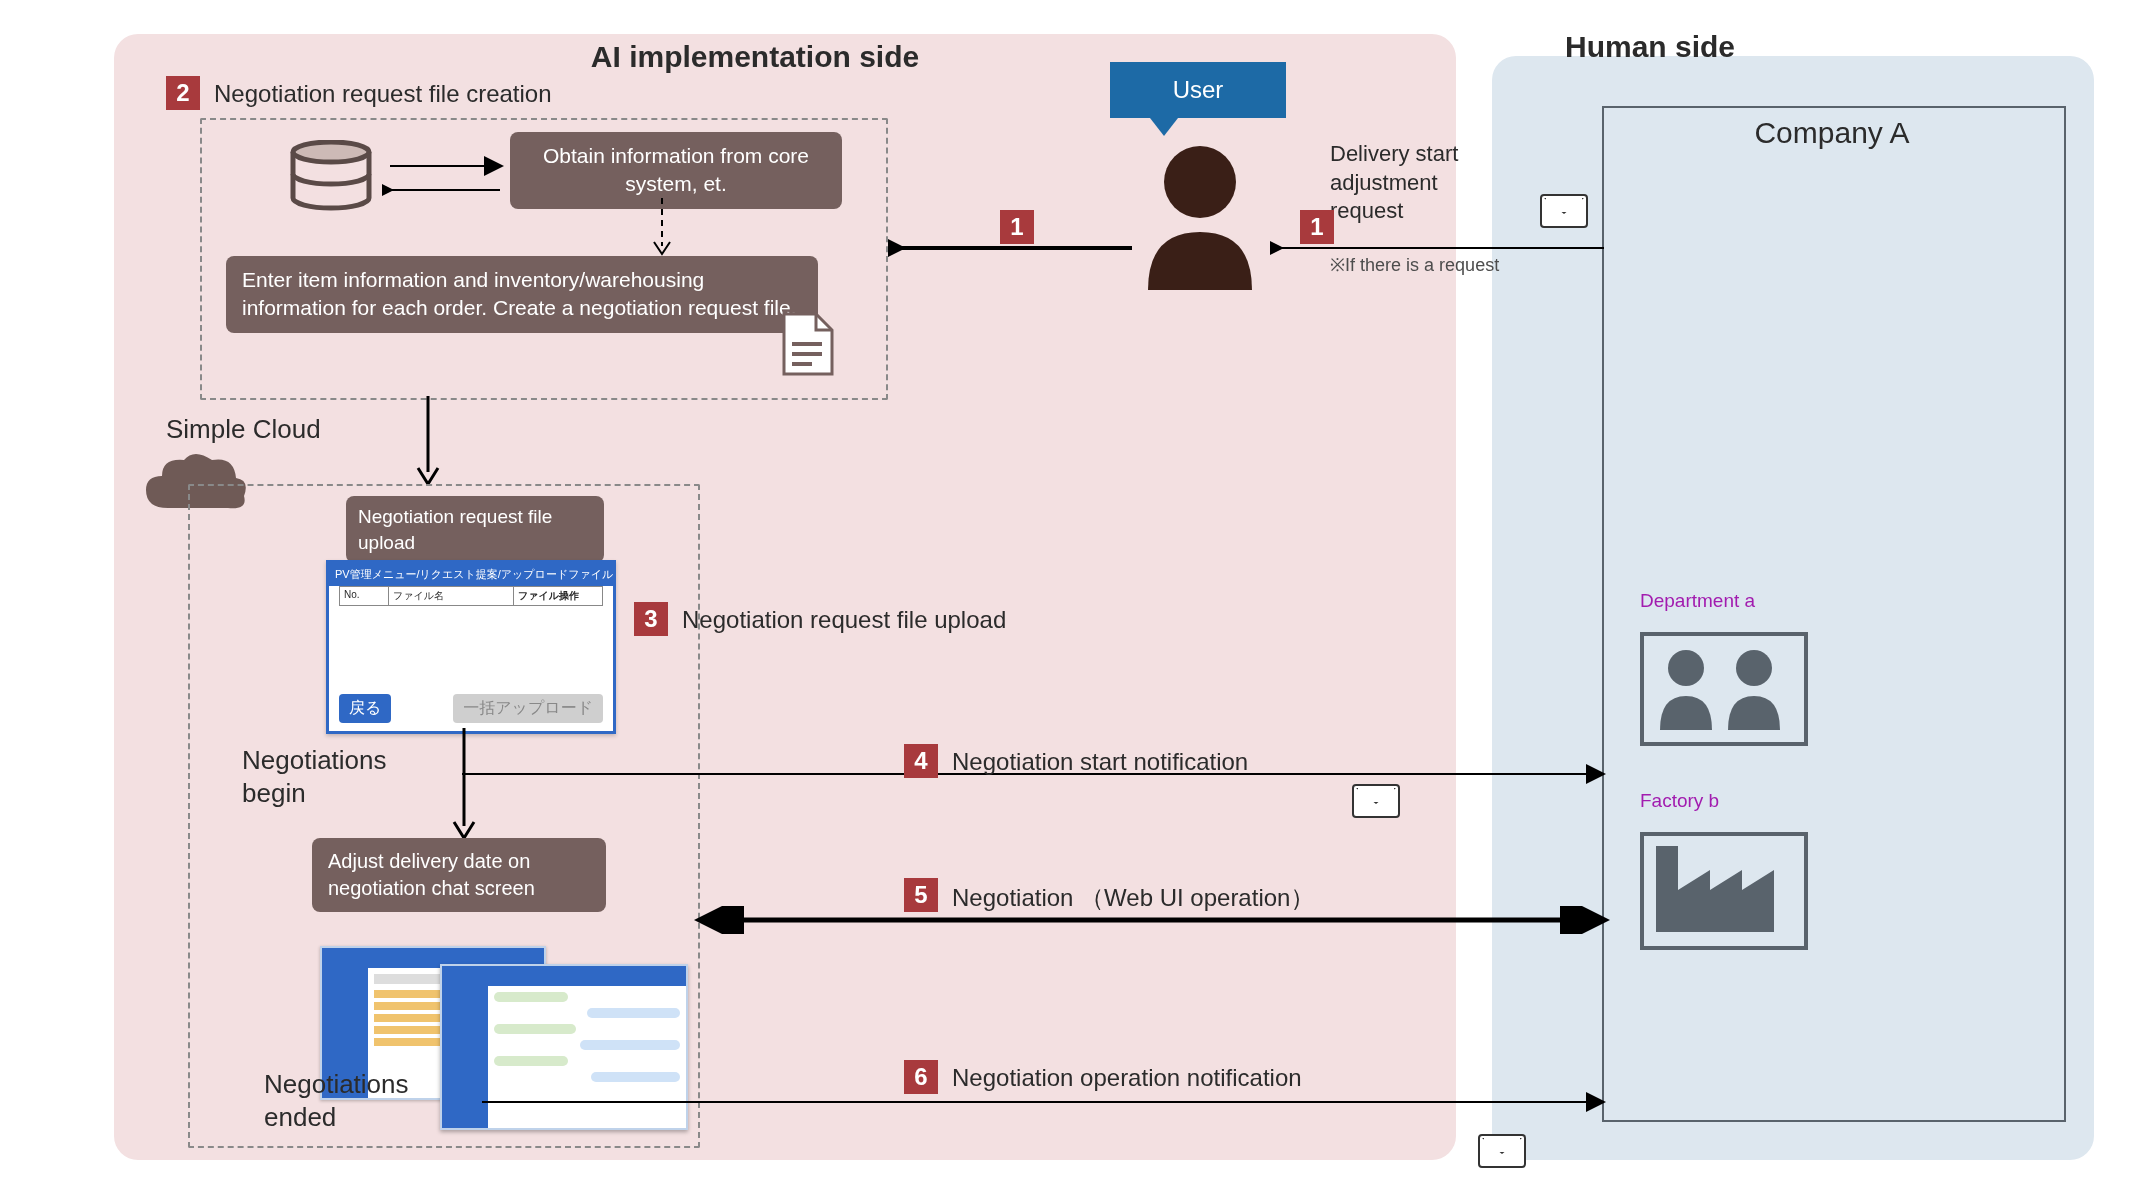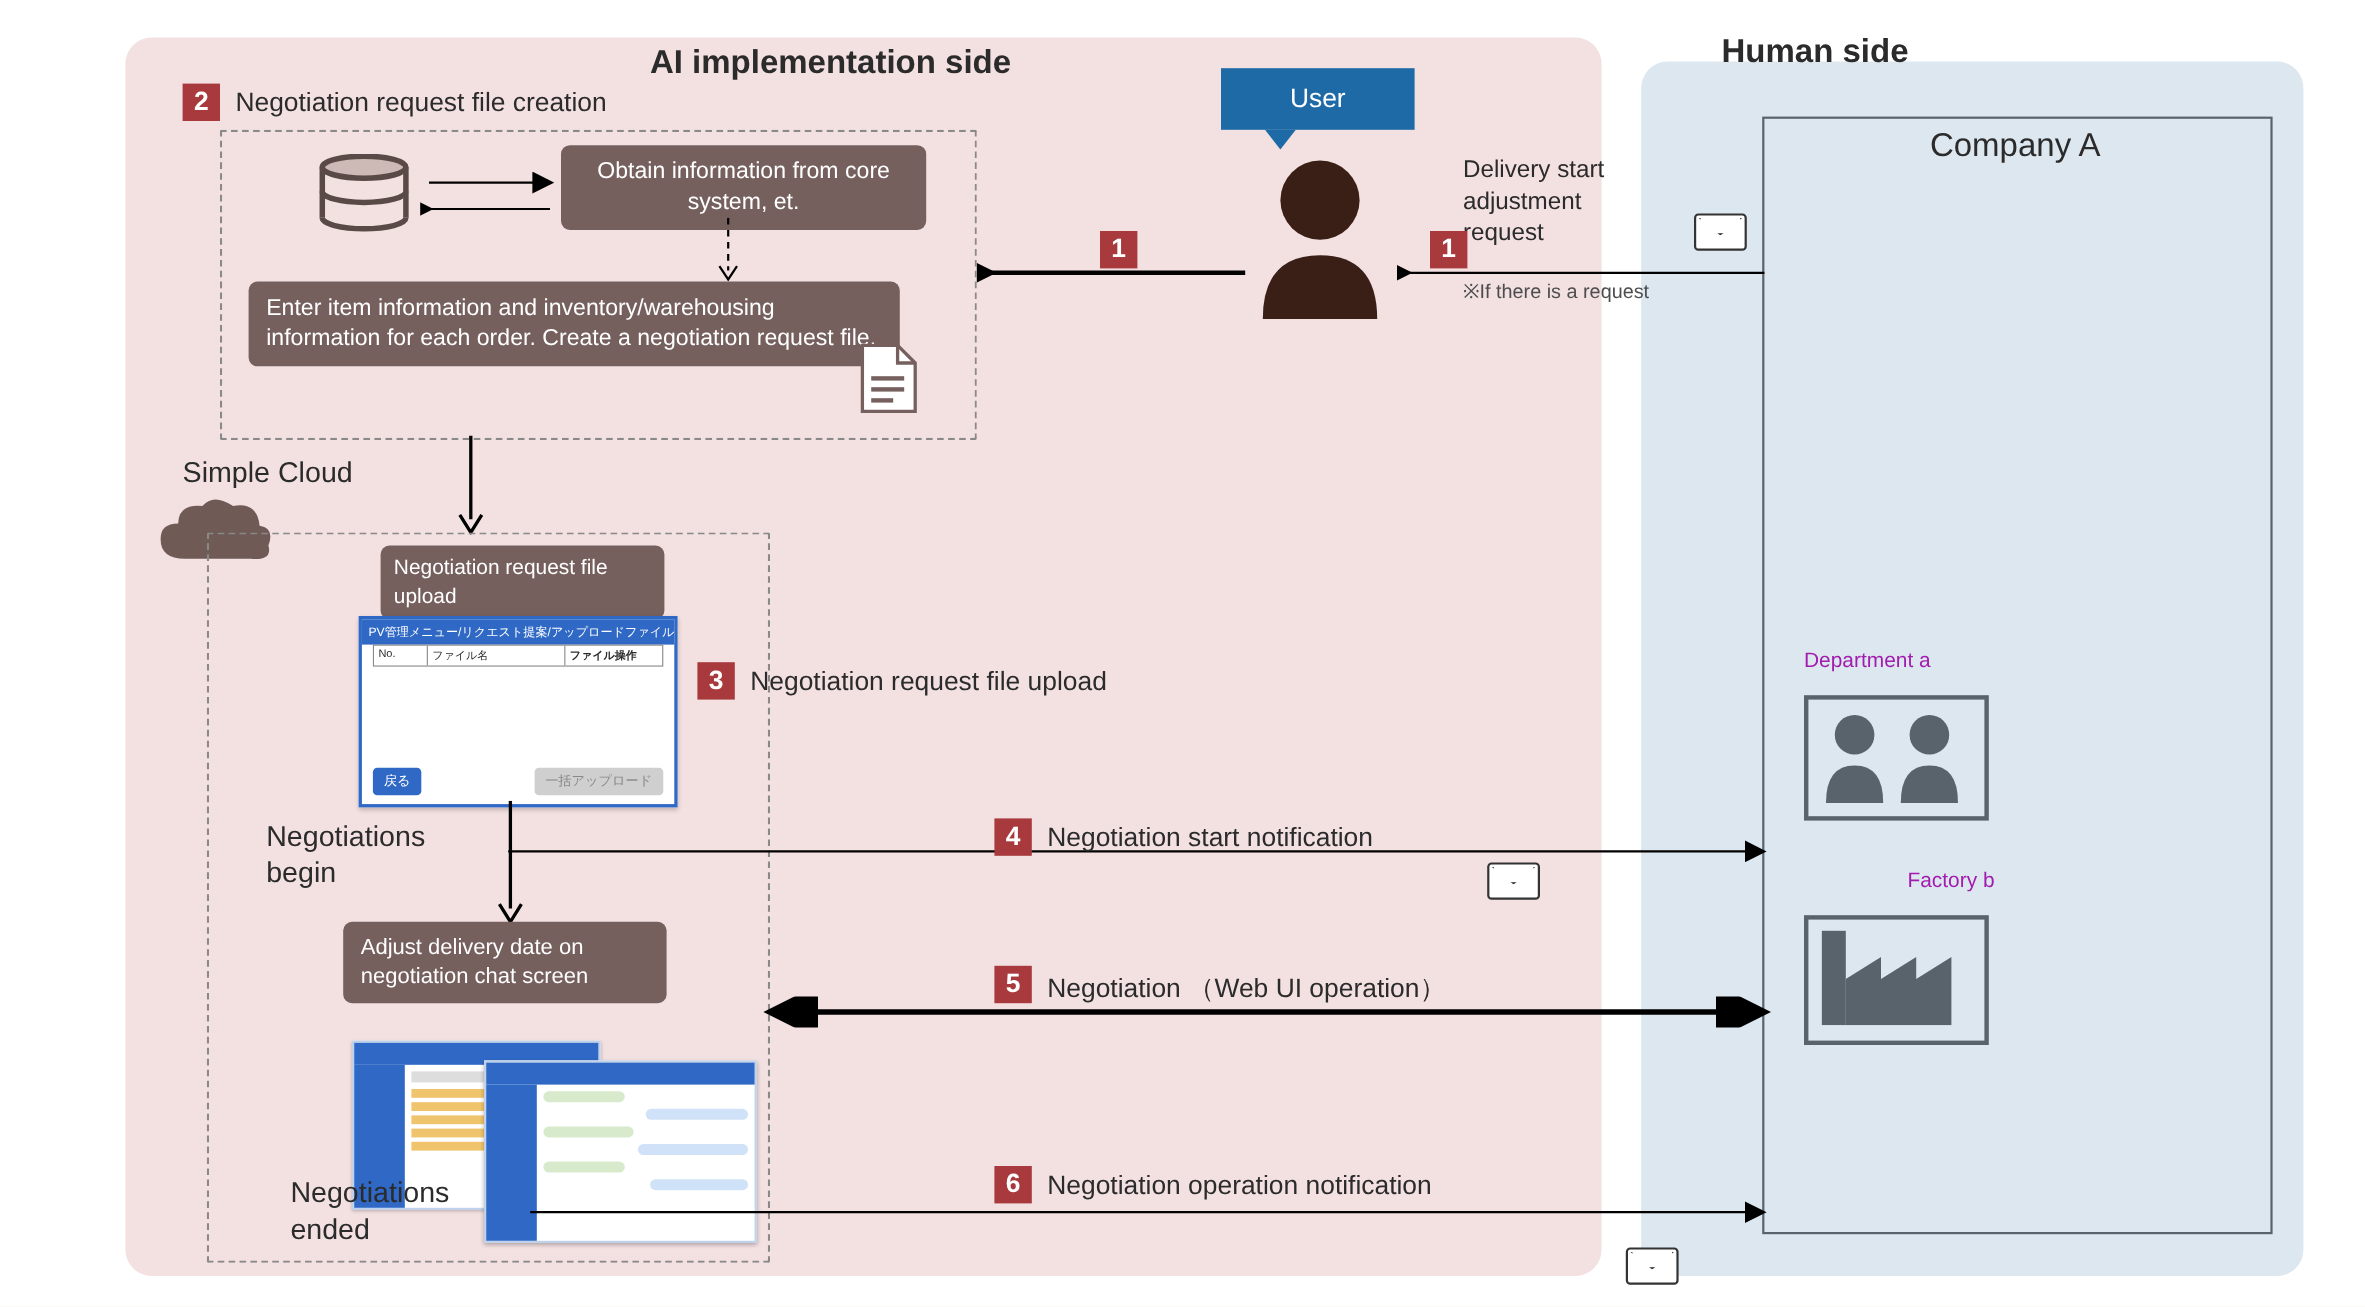--- a/index.html
+++ b/index.html
@@ -110,21 +110,21 @@
     border-right:20px solid transparent;
     border-top:14px solid transparent;
   }
   .screenshot-card{
     background:#ffffff;
     border:3px solid #2f68c5;
     box-shadow:0 2px 4px rgba(0,0,0,.2);
   }
   .mini-btn{
     display:inline-block;
-    font-size:12px;
+    font-size:16px;
     padding:4px 10px;
     border-radius:4px;
   }
 </style>
 </head>
 <body>
 
 <div class="abs ai-side" style="left:114px; top:34px; width:1342px; height:1126px;"></div>
 
 <div class="abs area-title" style="left:540px; top:40px; width:430px;">AI implementation side</div>
@@ -141,21 +141,21 @@
 
 <svg class="abs" style="left:1652px; top:644px;" width="140" height="86" viewBox="0 0 140 86">
   <g fill="#59636c">
     <circle cx="34" cy="24" r="18"></circle>
     <path d="M8 86 Q8 52 34 52 Q60 52 60 86 Z"></path>
     <circle cx="102" cy="24" r="18"></circle>
     <path d="M76 86 Q76 52 102 52 Q128 52 128 86 Z"></path>
   </g>
 </svg>
 
-<div class="abs dept-label" style="left:1734px; top:790px;">Factory b</div>
+<div class="abs dept-label" style="left:1640px; top:790px;">Factory b</div>
 <div class="abs dept-frame" style="left:1640px; top:832px; width:160px; height:110px;"></div>
 <svg class="abs" style="left:1656px; top:846px;" width="130" height="86" viewBox="0 0 130 86">
   <g fill="#59636c">
     <rect x="0" y="0" width="22" height="86"></rect>
     <polygon points="22,86 22,44 54,24 54,44 86,24 86,44 118,24 118,86"></polygon>
   </g>
 </svg>
 
 <div class="abs" style="left:1110px; top:62px; width:176px; height:56px; background:#1d6aa6; color:#fff; display:flex; align-items:center; justify-content:center; font-size:24px;">
   <span>User</span>

